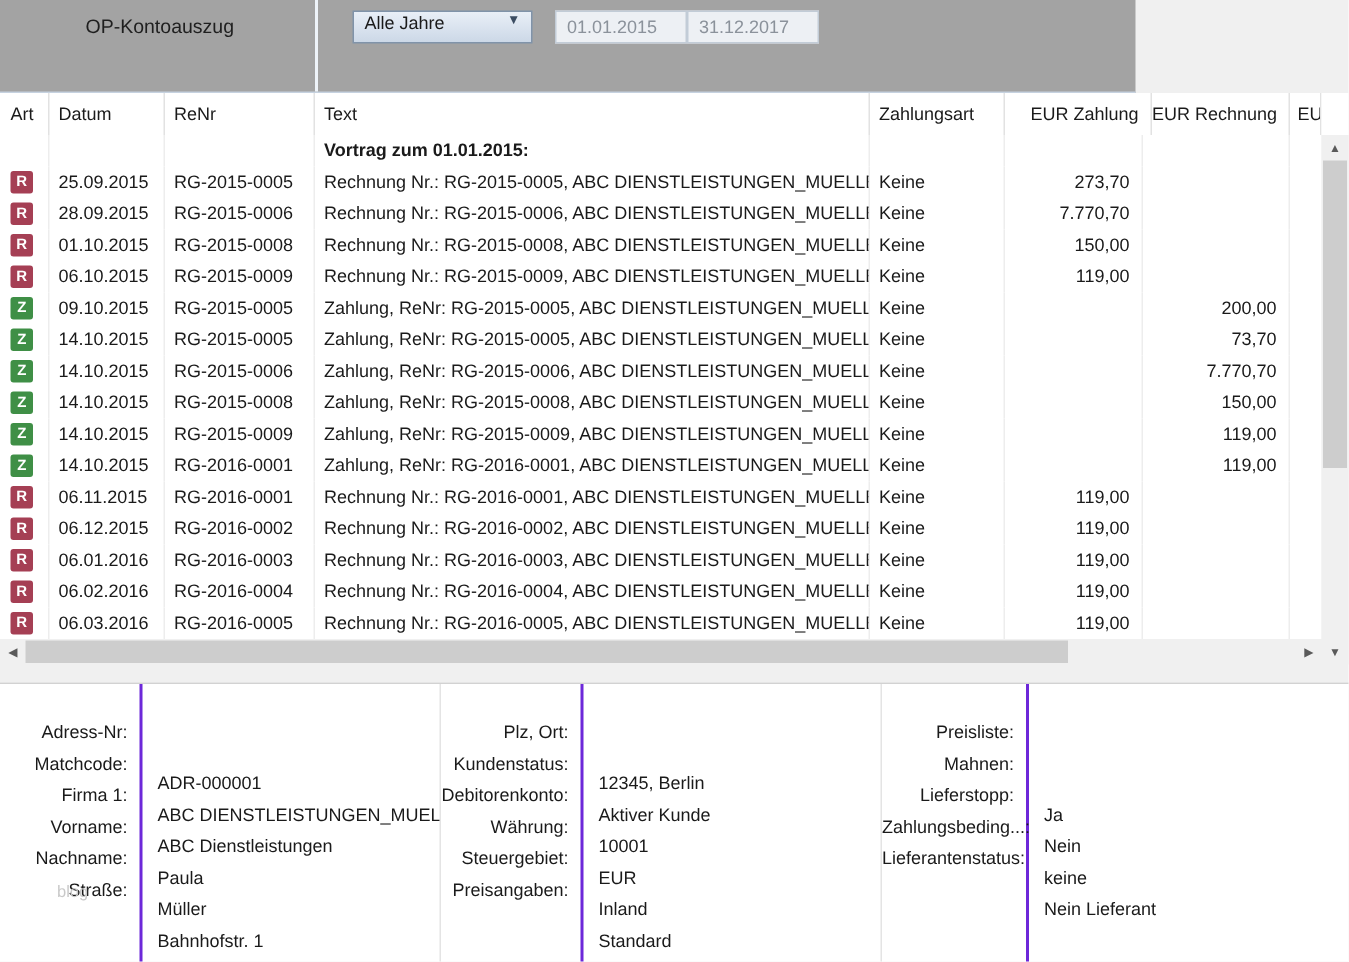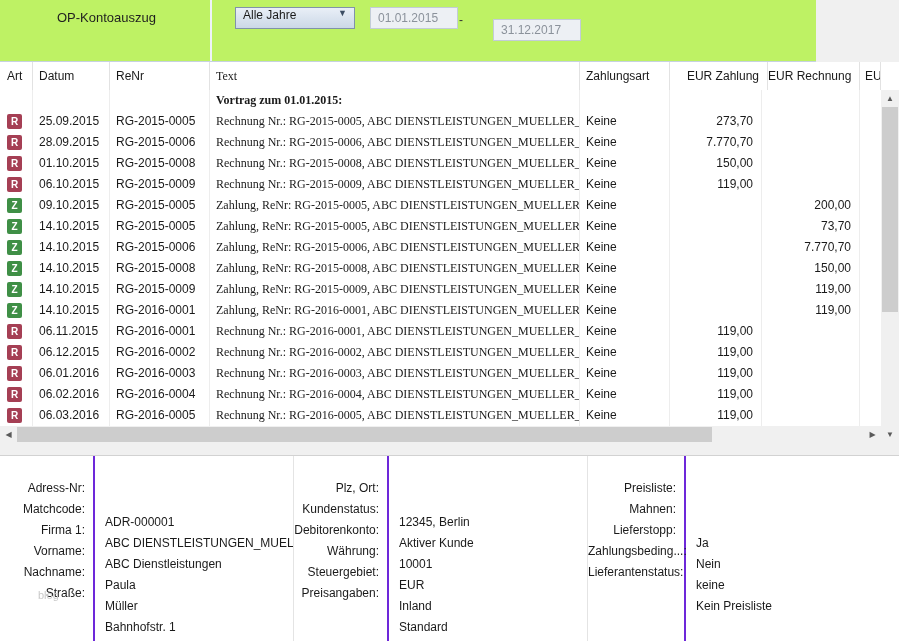--- a/index.html
+++ b/index.html
@@ -7,58 +7,58 @@
   body {
     font-family:"Liberation Sans", sans-serif;
     background:#f0f0f0;
     position:relative;
     overflow:hidden;
     color:#1a1a1a;
   }
 
   
   .topbar {
-    position:absolute; left:0; top:0; width:816px; height:62px;
-    background:#bef264;
+    position:absolute; left:0; top:0; width:757px; height:62px;
+    background:#a3a3a3;
     border-bottom:1px solid #c6d2e0;
   }
   .topbar .title { position:absolute; left:57px; top:10px; font-size:13px; color:#1f1f1f; }
   .topbar .tb-divider { position:absolute; left:210px; top:0; width:2px; height:61px; background:#eef3f9; }
   .combobox {
     position:absolute; left:235px; top:7px; width:120px; height:22px;
     background:linear-gradient(#e9eff7,#ccd8e7);
     border:1px solid #8093a9;
     font-size:12px; display:flex; align-items:flex-start; padding:0 7px;
     cursor:default;
   }
   .combobox .chev { margin-left:auto; font-size:9px; color:#3c4d63; }
   .datefield {
     position:absolute; top:7px; width:88px; height:22px;
     background:#edf0f4; border:1px solid #c2ccd7;
     font-size:12px; color:#8b929b;
     display:flex; align-items:center; padding:0 7px;
   }
   #date-from { left:370px; }
-  #date-to   { left:493px;margin-top:12px; }
+  #date-to   { left:458px; }
   .dash { position:absolute; left:459px; top:13px; font-size:12px; color:#333; }
 
   
   .table { position:absolute; left:0; top:62px; width:881px; height:364px; background:#fff; }
   .thead, .trow { display:flex; width:784px; }
   .cell {
     flex:0 0 auto; white-space:nowrap; overflow:hidden;
     border-right:1px solid #ededed; padding-left:6px;
     font-size:12px; color:#1a1a1a;
   }
   .thead .cell { height:28px; line-height:28px; border-right:1px solid #e2e2e2; }
   .trow  .cell { height:21px; line-height:21px; }
   .c-art   { width:33px;  padding-left:7px; }
   .c-datum { width:77px;  }
   .c-renr  { width:100px; }
-  .c-text  { width:370px;font-family:Liberation Serif, serif; }
+  .c-text  { width:370px; }
   .c-zart  { width:90px;  }
   .c-rech  { width:92px;  }
   .c-zahl  { width:98px;  }
   .c-extra { width:21px; border-right:none; padding-left:5px; }
   .num  { text-align:right; padding-right:8px; padding-left:0; }
   .bold { font-weight:bold; }
   .trow .c-art { display:flex; align-items:center; }
   .badge {
     width:15px; height:15px; line-height:15px; display:block;
     text-align:center; border-radius:2px;
@@ -389,18 +389,18 @@
           <div class="dlabel">Mahnen:</div>
           <div class="dlabel">Lieferstopp:</div>
           <div class="dlabel">Zahlungsbeding...:</div>
           <div class="dlabel">Lieferantenstatus:</div>
         </div>
         <div class="dvalues">
           <div class="dvalue"></div>
           <div class="dvalue">Ja</div>
           <div class="dvalue">Nein</div>
           <div class="dvalue">keine</div>
-          <div class="dvalue">Kein Preisliste</div>
+          <div class="dvalue">Nein Lieferant</div>
         </div>
       </div>
     </div>
   <div class="watermark">blog</div>
 </div>
 
 </body></html>

